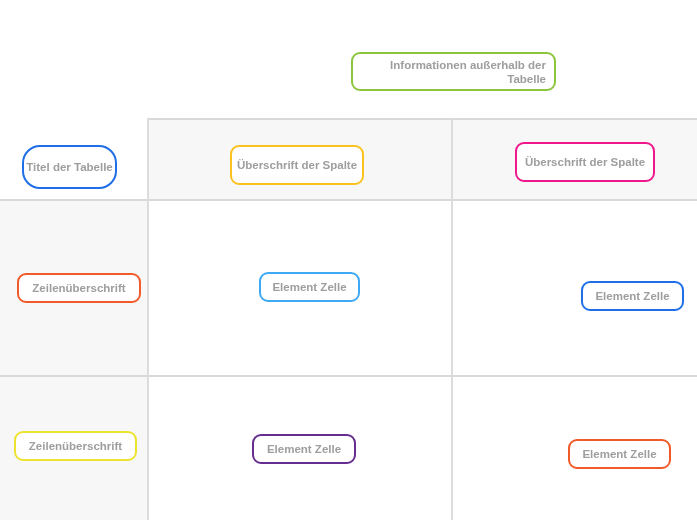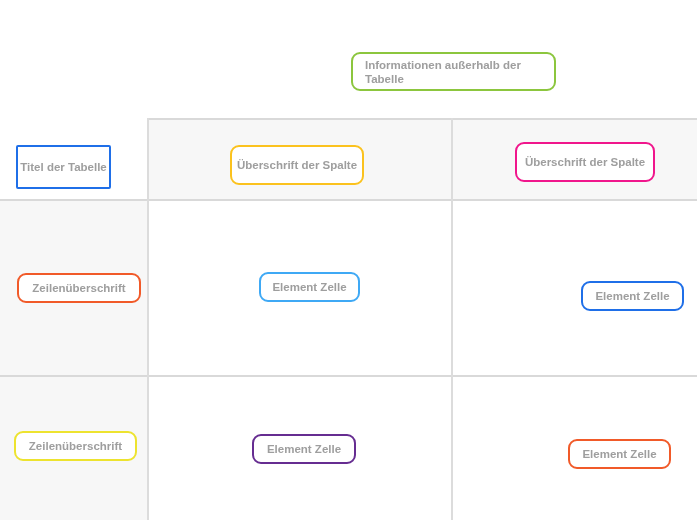--- a/index.html
+++ b/index.html
@@ -38,23 +38,23 @@
     font-weight: 700;
     line-height: 14px;
     display: flex;
     align-items: center;
     justify-content: center;
     text-align: center;
     cursor: default;
   }
   .tag-outside-info {
     left: 351px; top: 52px; width: 205px; height: 39px;
-    justify-content: flex-start; text-align: left; padding-left: 12px; padding-right: 16px;
+    justify-content: flex-start; text-align: right; padding-left: 12px; padding-right: 8px;
   }
-  .tag-table-title   { left: 16px;  top: 145px; width: 95px;  height: 44px; border-radius: 2px; }
+  .tag-table-title   { left: 22px;  top: 145px; width: 95px;  height: 44px; border-radius: 18px; }
   .tag-col-header-1  { left: 230px; top: 145px; width: 134px; height: 40px; }
   .tag-col-header-2  { left: 515px; top: 142px; width: 140px; height: 40px; }
   .tag-row-header-1  { left: 17px;  top: 273px; width: 124px; height: 30px; }
   .tag-cell-1        { left: 259px; top: 272px; width: 101px; height: 30px; }
   .tag-cell-2        { left: 581px; top: 281px; width: 103px; height: 30px; }
   .tag-row-header-2  { left: 14px;  top: 431px; width: 123px; height: 30px; }
   .tag-cell-3        { left: 252px; top: 434px; width: 104px; height: 30px; }
   .tag-cell-4        { left: 568px; top: 439px; width: 103px; height: 30px; }
 </style>
 </head>

